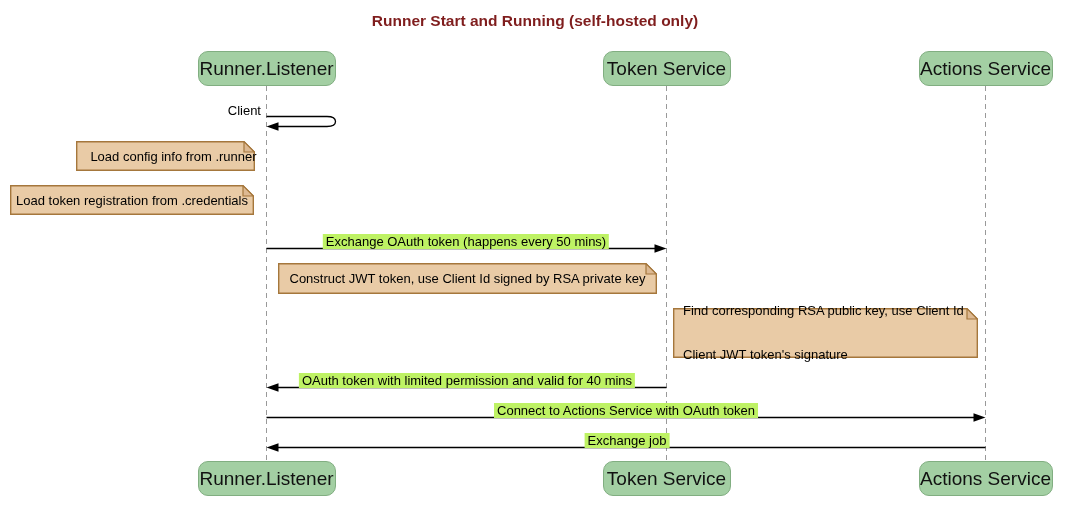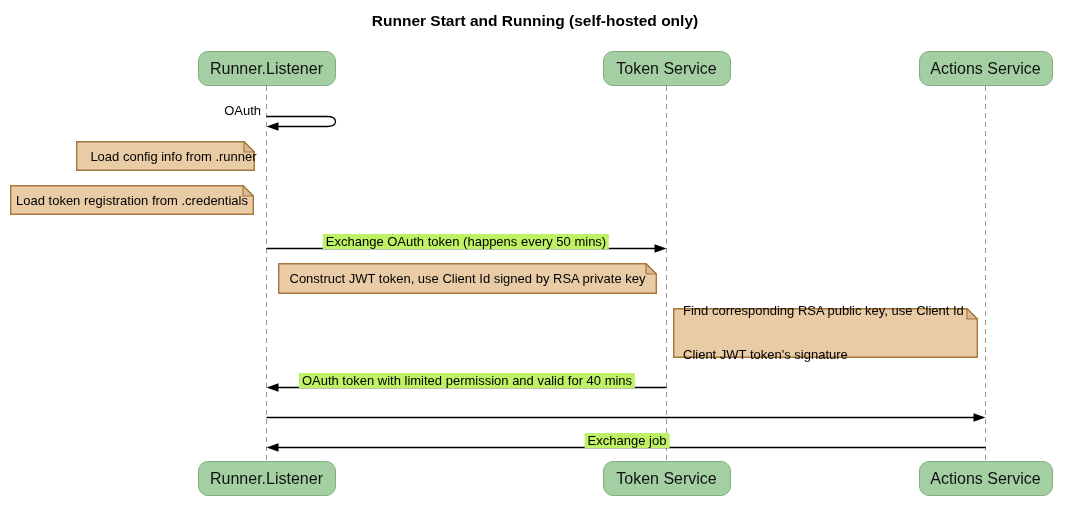--- a/index.html
+++ b/index.html
@@ -11,21 +11,21 @@
     background: #ffffff;
     overflow: hidden;
   }
   .title {
     position: absolute;
     top: 12px; left: 0;
     width: 100%;
     text-align: center;
     font-size: 15.5px;
     font-weight: bold;
-    color: #000000;
+    color: #7f1d1d;
   }
   .overlay {
     position: absolute;
     top: 0; left: 0;
   }
   .lifeline {
     stroke: var(--lifeline, #999);
     stroke-width: 1;
     stroke-dasharray: 5 4;
     fill: none;
@@ -39,21 +39,21 @@
   .participant {
     position: absolute;
     height: 35px;
     box-sizing: border-box;
     background: var(--participant-fill, #A3CFA3);
     border: 1px solid var(--participant-border, #81AE81);
     border-radius: 10px;
     display: flex;
     align-items: center;
     justify-content: center;
-    font-size: 16px;
+    font-size: 19px;
     color: #111;
     white-space: nowrap;
   }
   .msg-label {
     position: absolute;
     transform: translateX(-50%);
     font-size: 13px;
     line-height: 15px;
     color: var(--text, #000);
     white-space: nowrap;
@@ -132,23 +132,24 @@
   <div class="participant" style="left:197.5px; top:461px; width:138px;">
     <span>Runner.Listener</span>
   </div>
   <div class="participant" style="left:602.5px; top:461px; width:128px;">
     <span>Token Service</span>
   </div>
   <div class="participant" style="left:918.5px; top:461px; width:134px;">
     <span>Actions Service</span>
   </div>
 
-  <div class="start-label">OAuth</div>
+  <div class="start-label">Client</div>
   <div class="msg-label" style="left:466px; top:234px;">Exchange OAuth token (happens every 50 mins)</div>
   <div class="msg-label" style="left:467px; top:373px;">OAuth token with limited permission and valid for 40 mins</div>
+  <div class="msg-label" style="left:626px; top:403px;">Connect to Actions Service with OAuth token</div>
   <div class="msg-label" style="left:627px; top:433px;">Exchange job</div>
 
   <div class="note" style="left:76px; top:141px; width:179px; height:30px;padding-left:16px;">
     <svg width="179" height="30" viewBox="0 0 179 30">
       <path class="note-body" d="M0.7,0.7 L168,0.7 L178.3,11 L178.3,29.3 L0.7,29.3 Z"></path>
       <path class="note-fold" d="M168,0.7 L178.3,11 L168,11 Z"></path>
     </svg>
     <div class="note-text">Load config info from .runner</div>
   </div>
 

